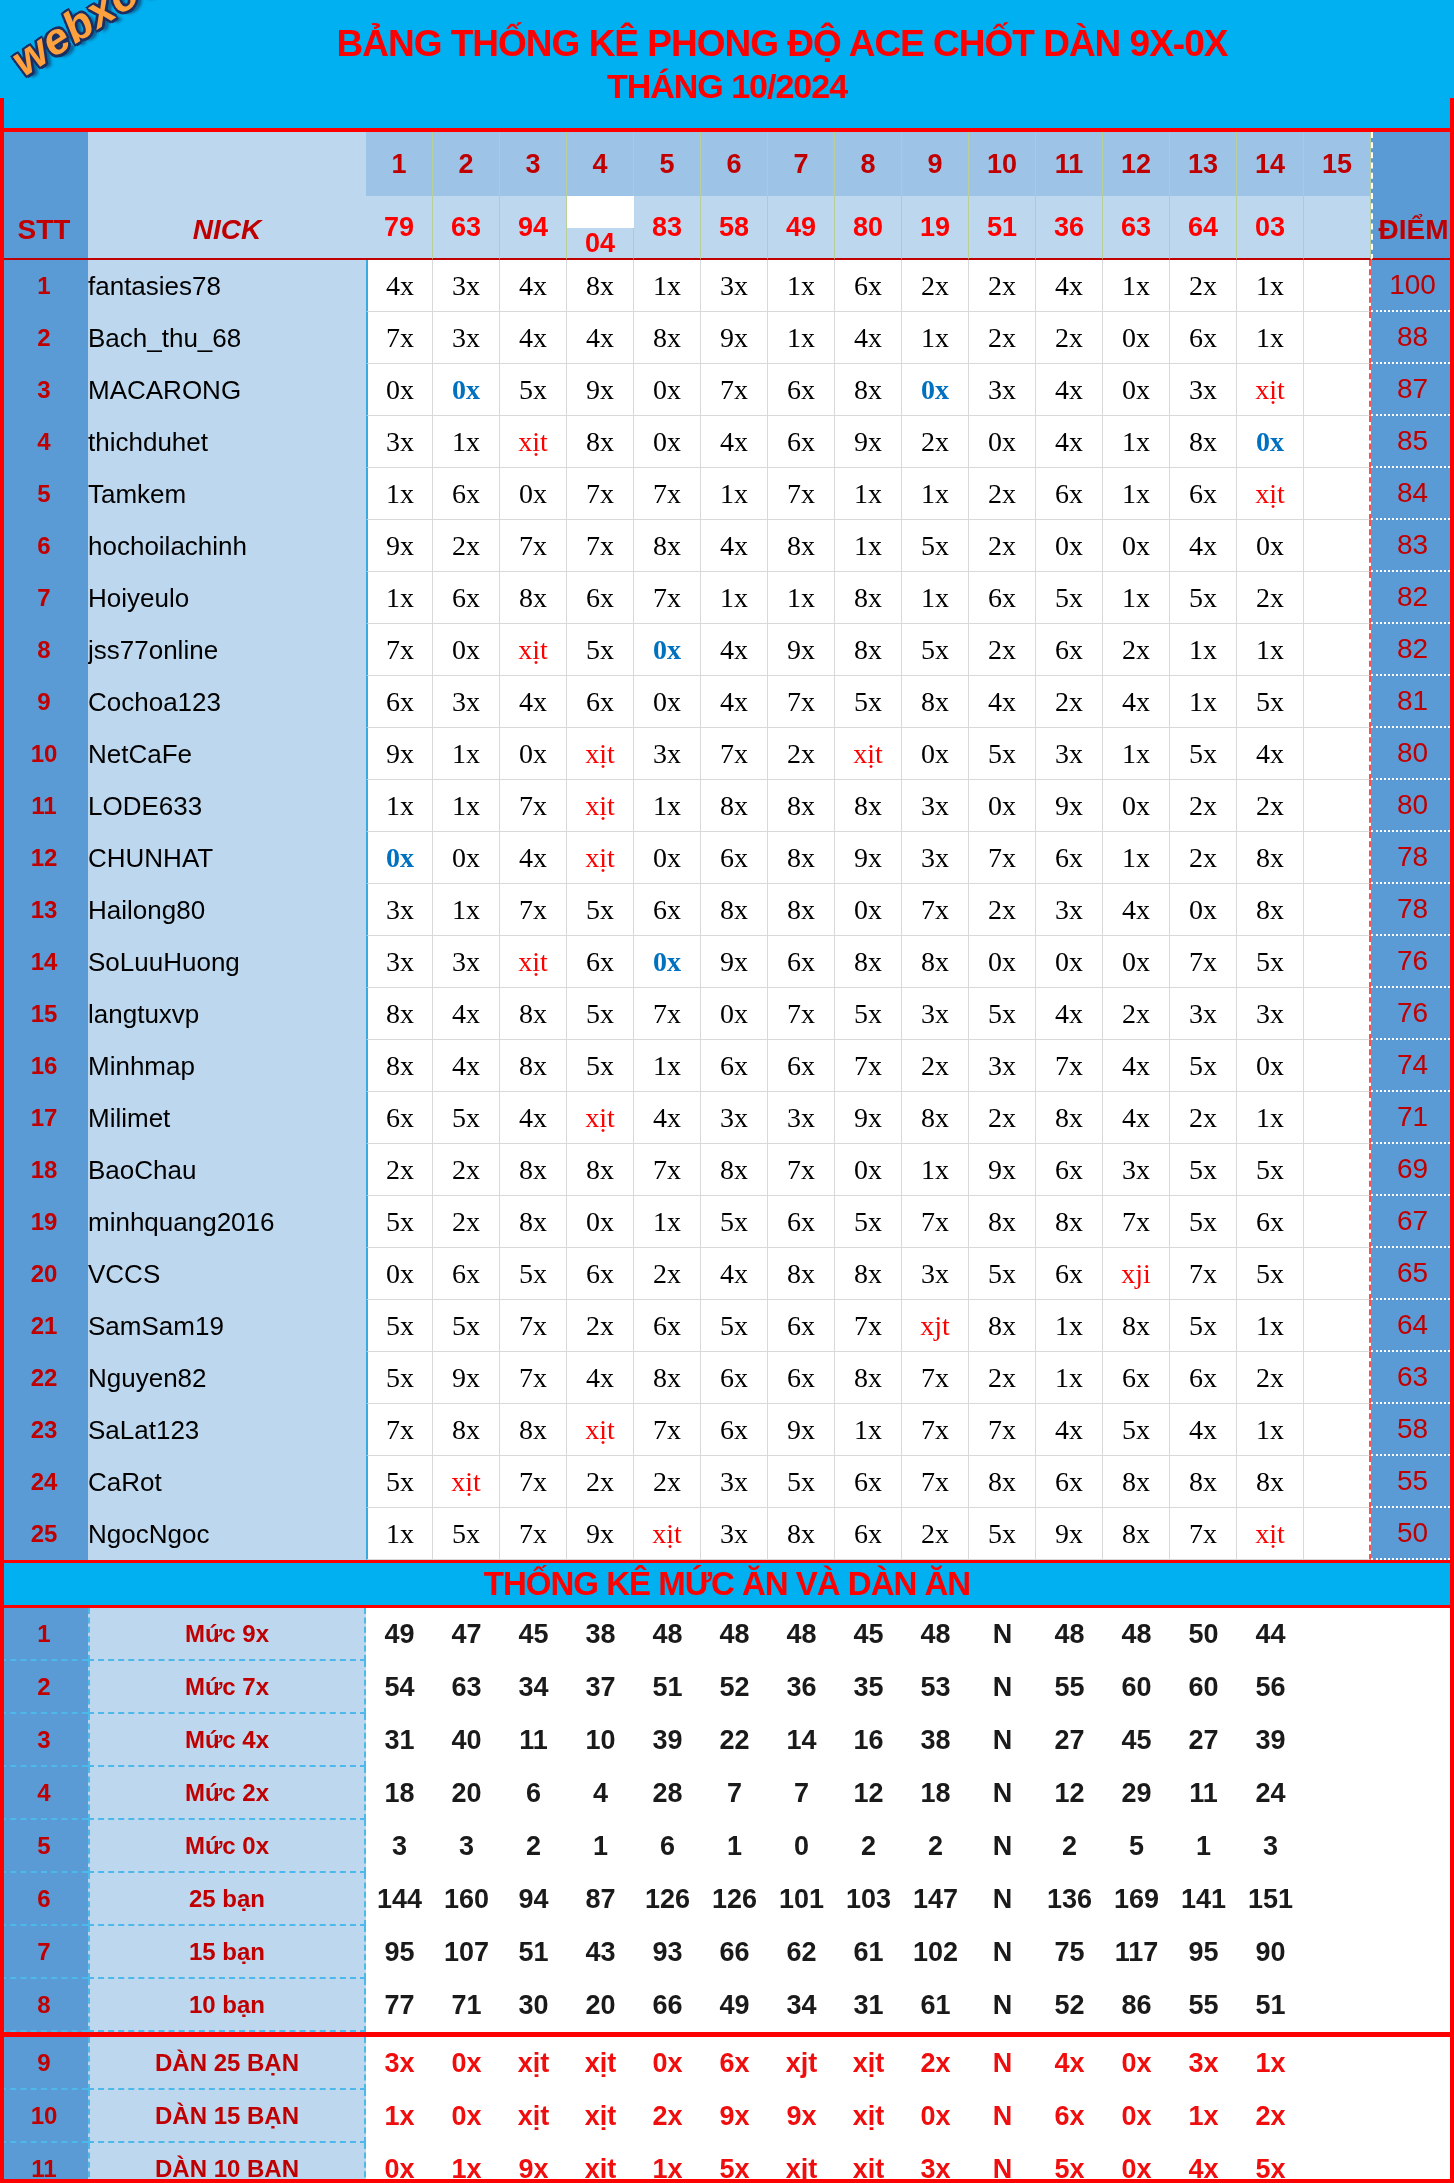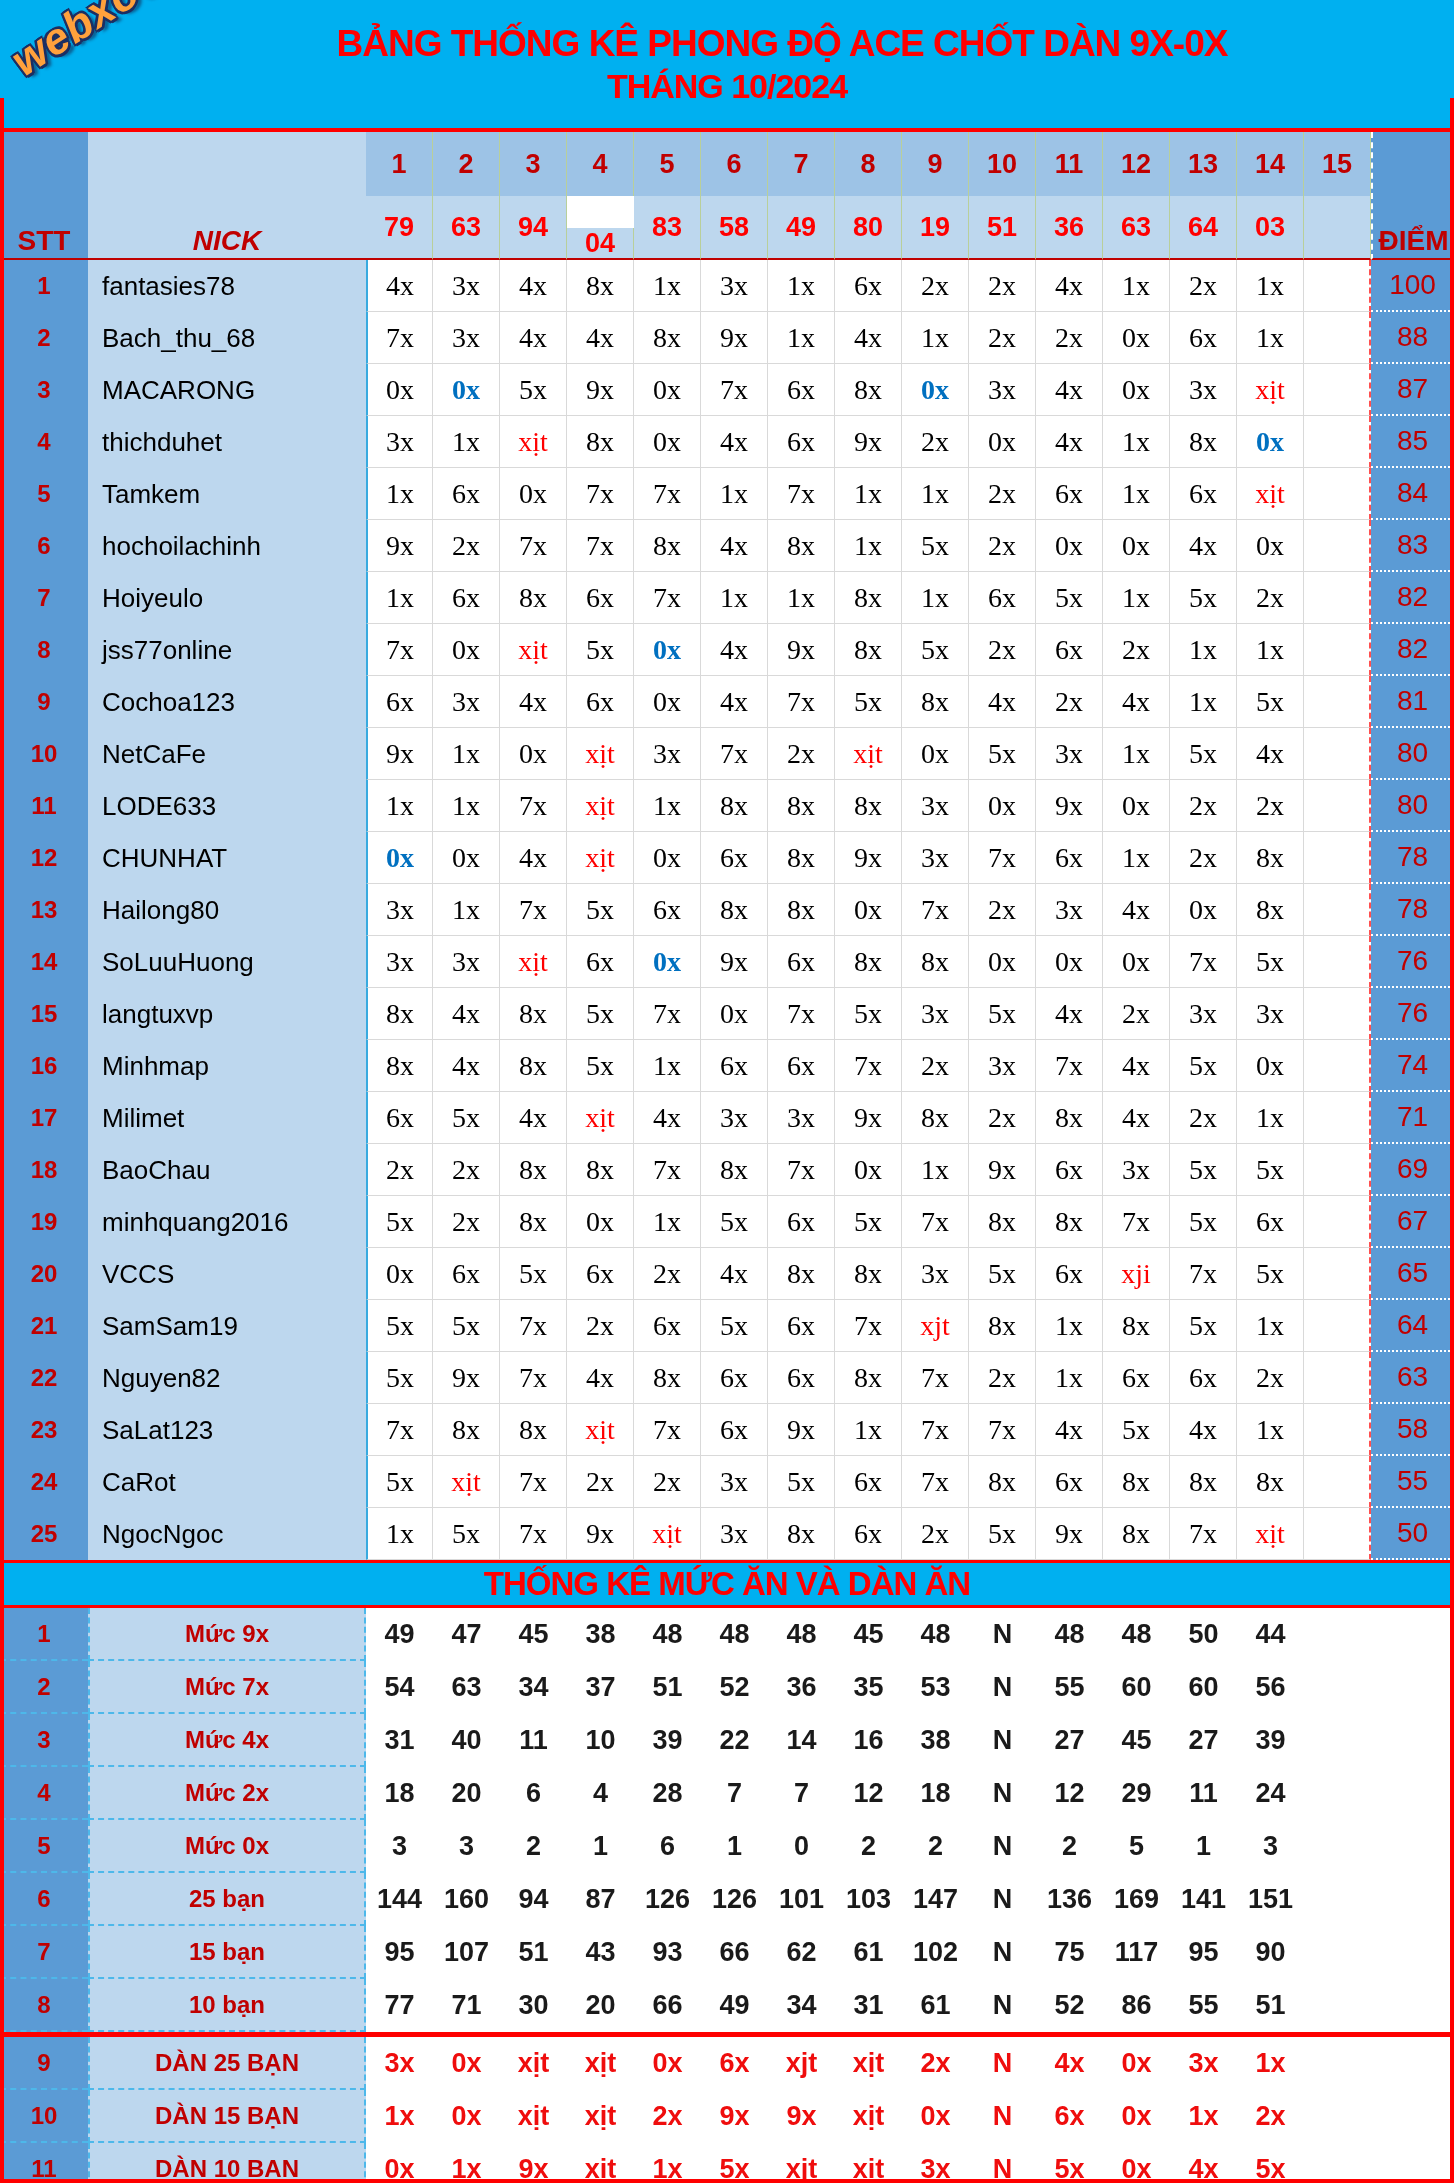--- a/index.html
+++ b/index.html
@@ -24,30 +24,30 @@
   .title-band .t2{color:var(--red);font-weight:bold;font-size:34px;letter-spacing:-1px;margin-top:2px;}
   .watermark{position:absolute;left:2px;top:44px;transform:rotate(-33deg);transform-origin:left top;
     font-size:44px;font-weight:bold;font-style:italic;color:#ffa13c;letter-spacing:1px;z-index:60;
     text-shadow:-2px -2px 0 #1c2f63,2px -2px 0 #1c2f63,-2px 2px 0 #1c2f63,2px 2px 0 #1c2f63,
       -2px 0 0 #1c2f63,2px 0 0 #1c2f63,0 -2px 0 #1c2f63,0 3px 0 #1c2f63,4px 5px 3px rgba(20,30,70,.55);}
 
   
   .grid{display:grid;grid-template-columns:88px 278px repeat(15,67px) 83px;
     grid-template-rows:64px 64px repeat(25,52px);}
   .c{display:flex;align-items:center;justify-content:center;overflow:hidden;}
-  .hc-merge{grid-row:1/3;align-items:flex-end;padding-bottom:1px;font-weight:bold;
+  .hc-merge{grid-row:1/3;align-items:flex-end;padding-bottom:12px;font-weight:bold;
     color:var(--dkred);font-size:28px;border-bottom:2px solid var(--dkred);}
   .stt-hdr{background:var(--colblue);}
   .nick-hdr{background:var(--lblue);font-style:italic;}
   .diem-hdr{background:var(--colblue);border-left:2px dashed #fff;}
   .day-num{background:var(--hdr1);color:var(--dkred);font-weight:bold;font-size:27px;border-right:1px solid var(--green);}
   .day-res{background:var(--lblue);color:var(--red);font-weight:bold;font-size:27px;
     border-right:1px solid var(--green);border-bottom:2px solid var(--dkred);}
   .stt-cell{background:var(--colblue);color:var(--dkred);font-weight:bold;font-size:24px;}
-  .nick-cell{background:var(--lblue);color:#000;font-size:26px;justify-content:flex-start;padding-left:14px;}
+  .nick-cell{background:var(--lblue);color:#000;font-size:26px;justify-content:flex-start;}
   .val{background:#fff;border-right:1px solid var(--grid);border-bottom:1px solid var(--grid);
     font-family:"Liberation Serif",serif;font-size:28px;color:#000;}
   .val.first{border-left:2px solid var(--cyanline);}
   .val.col15{border-right:2px dashed #ff5050;}
   .v-red{color:var(--red);}
   .v-blue{color:var(--blue);font-weight:bold;}
   .diem-cell{background:var(--colblue);color:var(--dkred);font-weight:normal;font-size:28px;border-bottom:2px dotted #fff;}
 
   
   .band2{height:48px;background:var(--cyan);border-top:3px solid var(--red);border-bottom:3px solid var(--red);

